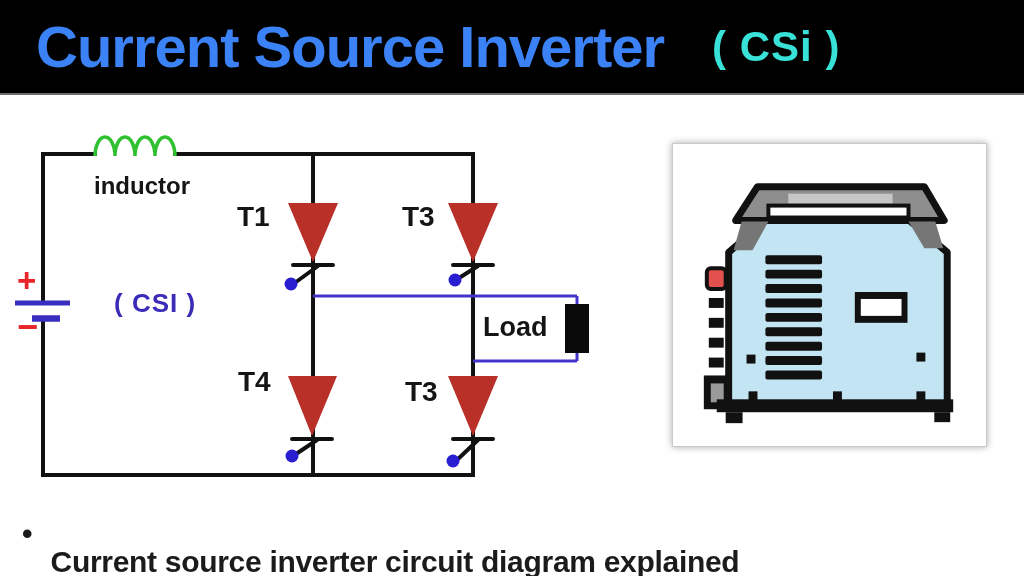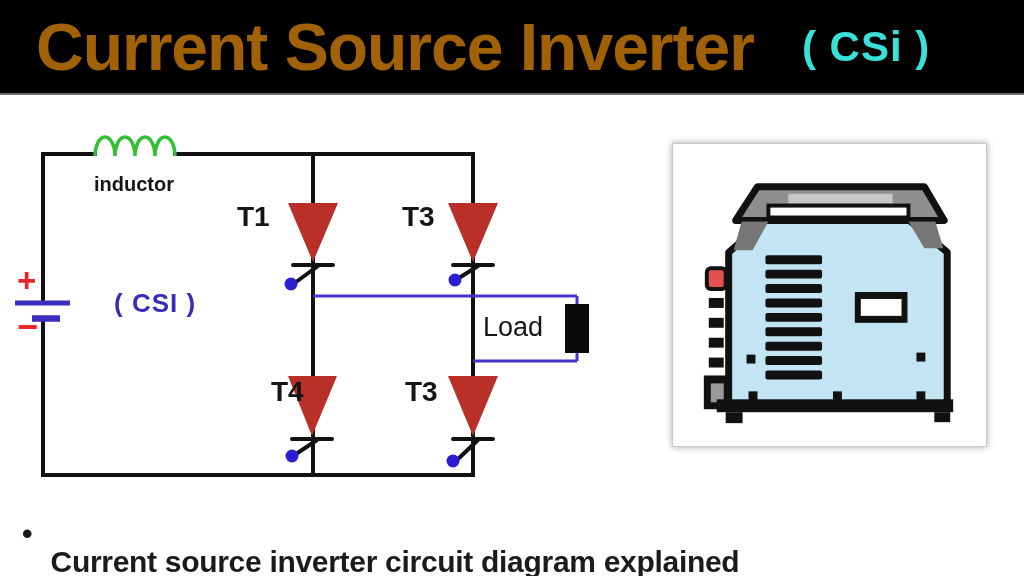--- a/index.html
+++ b/index.html
@@ -7,40 +7,40 @@
     position:relative;width:1024px;height:576px;overflow:hidden;background:#ffffff;
     font-family:"Liberation Sans",sans-serif;
   }
   
   .header{
     position:absolute;left:0;top:0;width:1024px;height:95px;background:#000000;
     border-bottom:2px solid #6e6e6e;display:flex;align-items:center;box-sizing:border-box;
     padding-left:36px;
   }
   .header .title{
-    color:#a16207;font-size:66px;font-weight:700;letter-spacing:-1px;white-space:nowrap;
+    color:#3b82f6;font-size:58px;font-weight:700;letter-spacing:-1px;white-space:nowrap;
   }
   .header .abbrev{
     color:#39e2d8;font-size:42px;font-weight:700;letter-spacing:1px;margin-left:48px;white-space:nowrap;
   }
   
   .circuit{position:absolute;left:0;top:0;width:1024px;height:576px;}
   
   .lbl{position:absolute;color:#151515;line-height:1;white-space:nowrap;}
-  .lbl-inductor{left:94px;top:174px;font-size:20px;font-weight:700;}
+  .lbl-inductor{left:94px;top:174px;font-size:24px;font-weight:700;}
   .lbl-plus{left:17px;top:264px;font-size:33px;font-weight:700;color:#e8262a;}
   .lbl-minus{left:17px;top:309px;font-size:36px;font-weight:700;color:#e8262a;}
   .lbl-csi{left:114px;top:290px;font-size:26px;font-weight:700;color:#3a2bb8;letter-spacing:1px;}
   .lbl-circconn{left:88px;top:327px;font-size:20px;font-weight:400;color:#3c3c3c;}
   .lbl-t{font-size:28px;font-weight:700;}
   .lbl-t1{left:237px;top:203px;text-align:right;}
   .lbl-t3top{left:402px;top:203px;}
-  .lbl-t4{left:238px;top:378px;margin-left:33px;}
+  .lbl-t4{left:238px;top:368px;}
   .lbl-t3bot{left:405px;top:378px;}
-  .lbl-load{left:483px;top:314px;font-size:27px;font-weight:400;text-align:center;}
+  .lbl-load{left:483px;top:314px;font-size:27px;font-weight:700;text-align:center;}
   
   .device-card{
     position:absolute;left:672px;top:143px;width:315px;height:304px;background:#ffffff;
     border:1px solid #c9c9c9;box-shadow:0 0 7px rgba(0,0,0,0.35);box-sizing:border-box;
   }
   .device-card svg{display:block;width:100%;height:100%;}
   
   .caption{
     position:absolute;left:22px;top:516px;display:flex;align-items:flex-start;
     color:#1b1b1b;font-weight:700;

